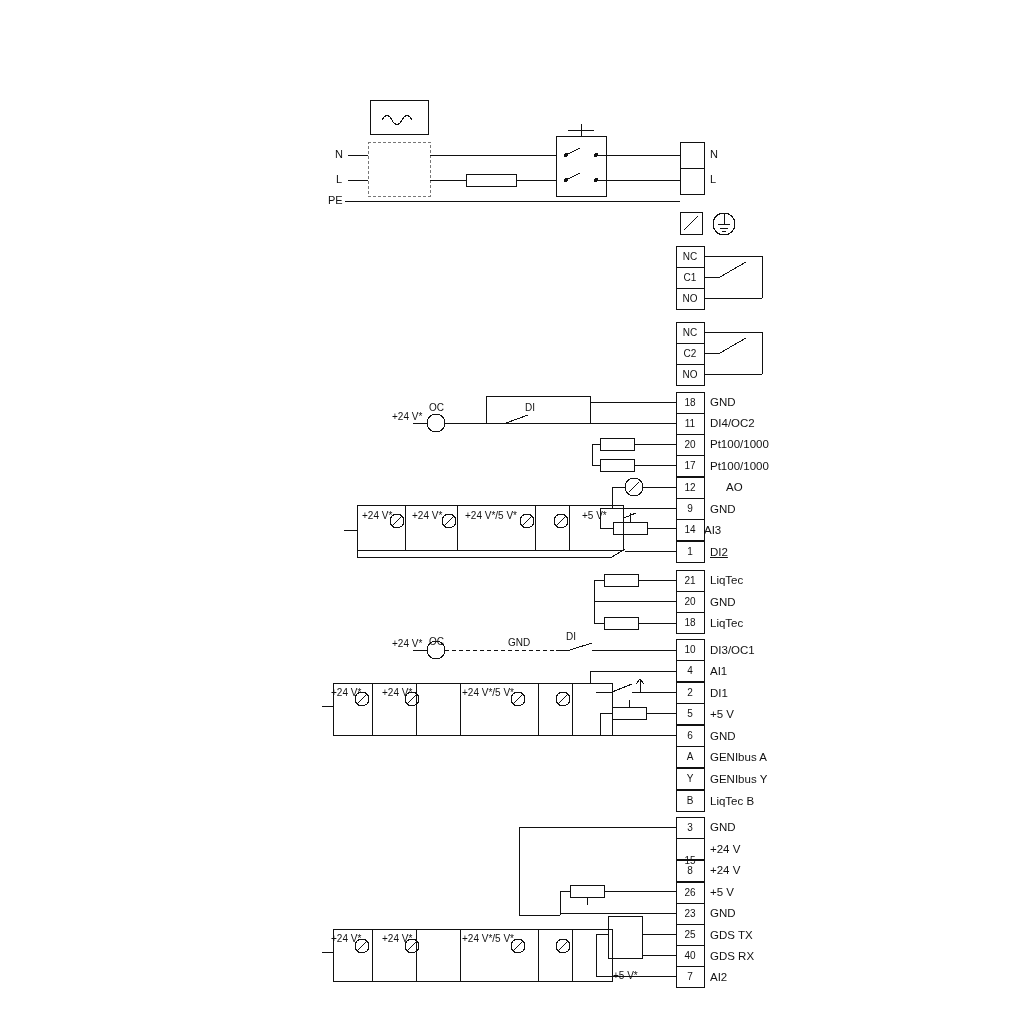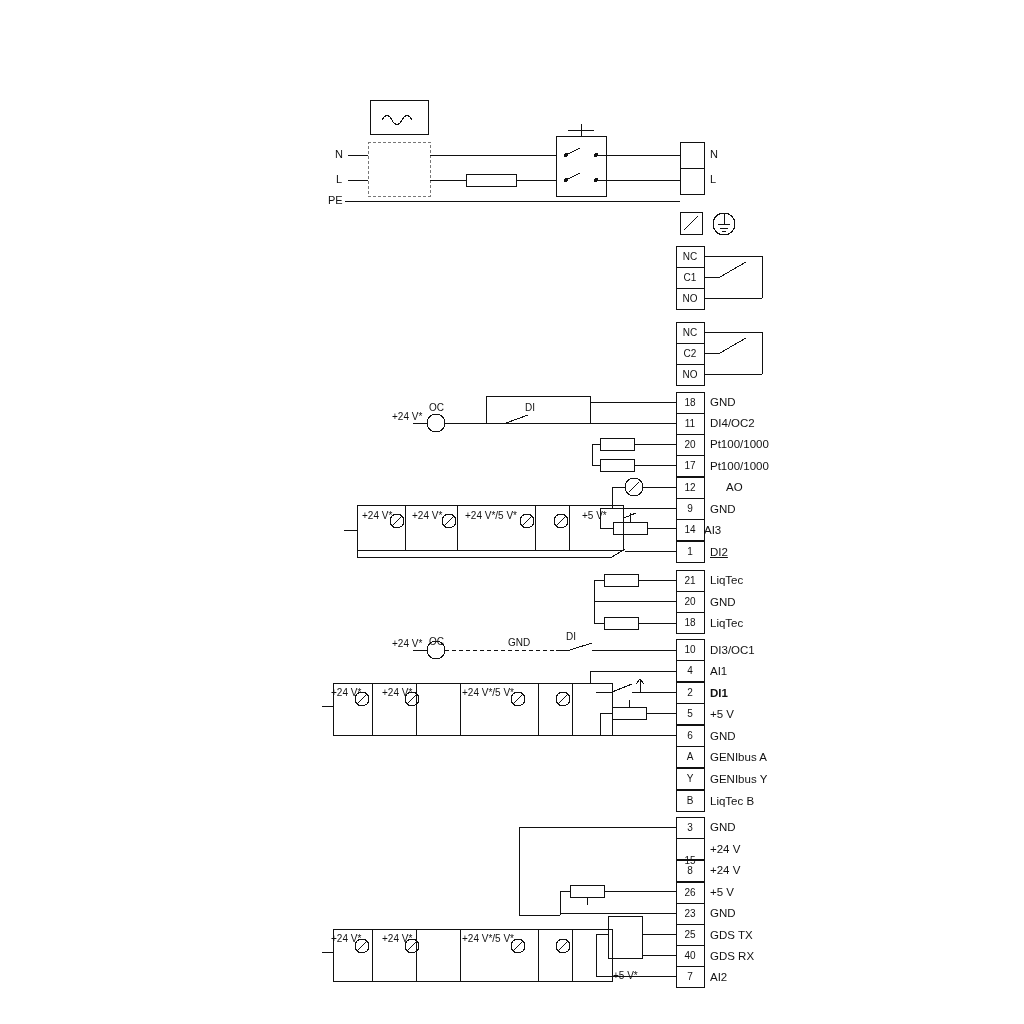--- a/index.html
+++ b/index.html
@@ -288,21 +288,21 @@
 <div class="tname" style="left:710px;top:575px;">LiqTec</div>
 <div class="term" style="left:675px;top:591px;">20</div>
 <div class="tname" style="left:710px;top:597px;">GND</div>
 <div class="term" style="left:675px;top:612px;">18</div>
 <div class="tname" style="left:710px;top:618px;">LiqTec</div>
 <div class="term" style="left:675px;top:639px;">10</div>
 <div class="tname" style="left:710px;top:645px;">DI3/OC1</div>
 <div class="term" style="left:675px;top:660px;">4</div>
 <div class="tname" style="left:710px;top:666px;">AI1</div>
 <div class="term" style="left:675px;top:682px;">2</div>
-<div class="tname" style="left:710px;top:688px;font-weight:bold;">DI1</div>
+<div class="tname" style="left:710px;top:688px;">DI1</div>
 <div class="term" style="left:675px;top:703px;">5</div>
 <div class="tname" style="left:710px;top:709px;">+5 V</div>
 <div class="term" style="left:675px;top:725px;">6</div>
 <div class="tname" style="left:710px;top:731px;">GND</div>
 
 <div class="term" style="left:675px;top:746px;">A</div>
 <div class="tname" style="left:710px;top:752px;">GENIbus A</div>
 <div class="term" style="left:675px;top:768px;">Y</div>
 <div class="tname" style="left:710px;top:774px;">GENIbus Y</div>
 <div class="term" style="left:675px;top:790px;">B</div>

